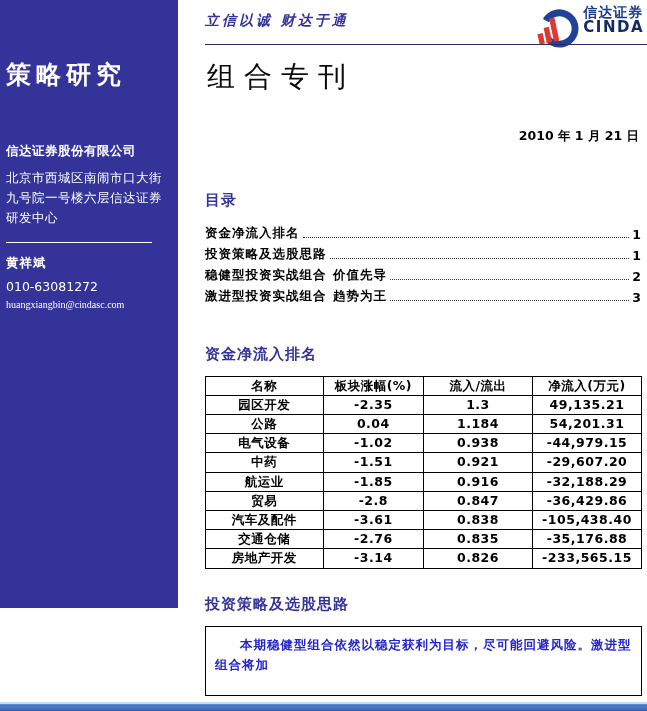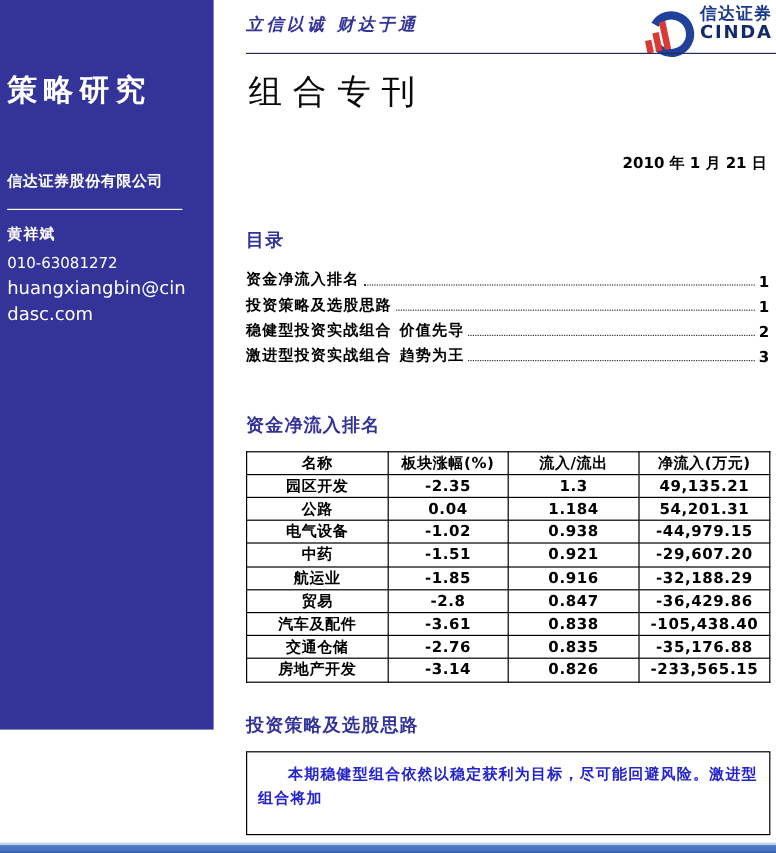--- a/index.html
+++ b/index.html
@@ -14,21 +14,21 @@
   }
   .sidebar-title{
     margin-top:58px;font-size:25px;letter-spacing:5px;
     font-family:"DejaVu Serif","Liberation Serif",serif;font-weight:bold;
   }
   .side-company{margin-top:52px;font-size:12.5px;font-weight:bold;letter-spacing:.5px;}
   .side-address{margin-top:8px;font-size:12.5px;line-height:1.6;letter-spacing:.5px;}
   .side-divider{border:none;border-top:1px solid #fff;width:146px;margin:14px 0 12px 0;}
   .side-analyst{font-size:12.5px;font-weight:bold;letter-spacing:1px;}
   .side-phone{margin-top:7px;font-size:12.5px;}
-  .side-email{margin-top:4px;font-size:15px;word-break:break-all;line-height:1.45;}
+  .side-email{margin-top:4px;font-size:10px;word-break:break-all;line-height:1.45;font-family:Liberation Serif, serif;}
   
   .main{position:absolute;left:200px;top:0;width:447px;box-sizing:border-box;padding-left:5px;}
   .motto{
     margin-top:12px;font-size:14px;font-weight:bold;font-style:italic;
     color:#333399;letter-spacing:3px;
     font-family:"DejaVu Serif","Liberation Serif",serif;
   }
   .logo{position:absolute;top:5px;right:3px;display:flex;gap:3px;}
   .logo-text{display:flex;flex-direction:column;line-height:1.05;}
   .logo-cn{font-size:14px;font-weight:bold;color:#1C3B8E;letter-spacing:1px;}
@@ -75,20 +75,21 @@
   }
 </style>
 </head>
 <body>
 
 <div class="page">
 
   <aside class="sidebar">
     <div class="sidebar-title">策略研究</div>
     <div class="side-company">信达证券股份有限公司</div>
+    <div class="side-address">北京市西城区南闹市口大街九号院一号楼六层信达证券研发中心</div>
     <hr class="side-divider">
     <div class="side-analyst">黄祥斌</div>
     <div class="side-phone">010-63081272</div>
     <div class="side-email">huangxiangbin@cindasc.com</div>
   </aside>
 
   <div class="logo">
     <span>
       <svg width="47" height="45" viewBox="0 0 48 46">
         <circle cx="27" cy="24" r="16" fill="none" stroke="#20409A" stroke-width="7" stroke-dasharray="79 22" transform="rotate(-150 27 24)"></circle>

